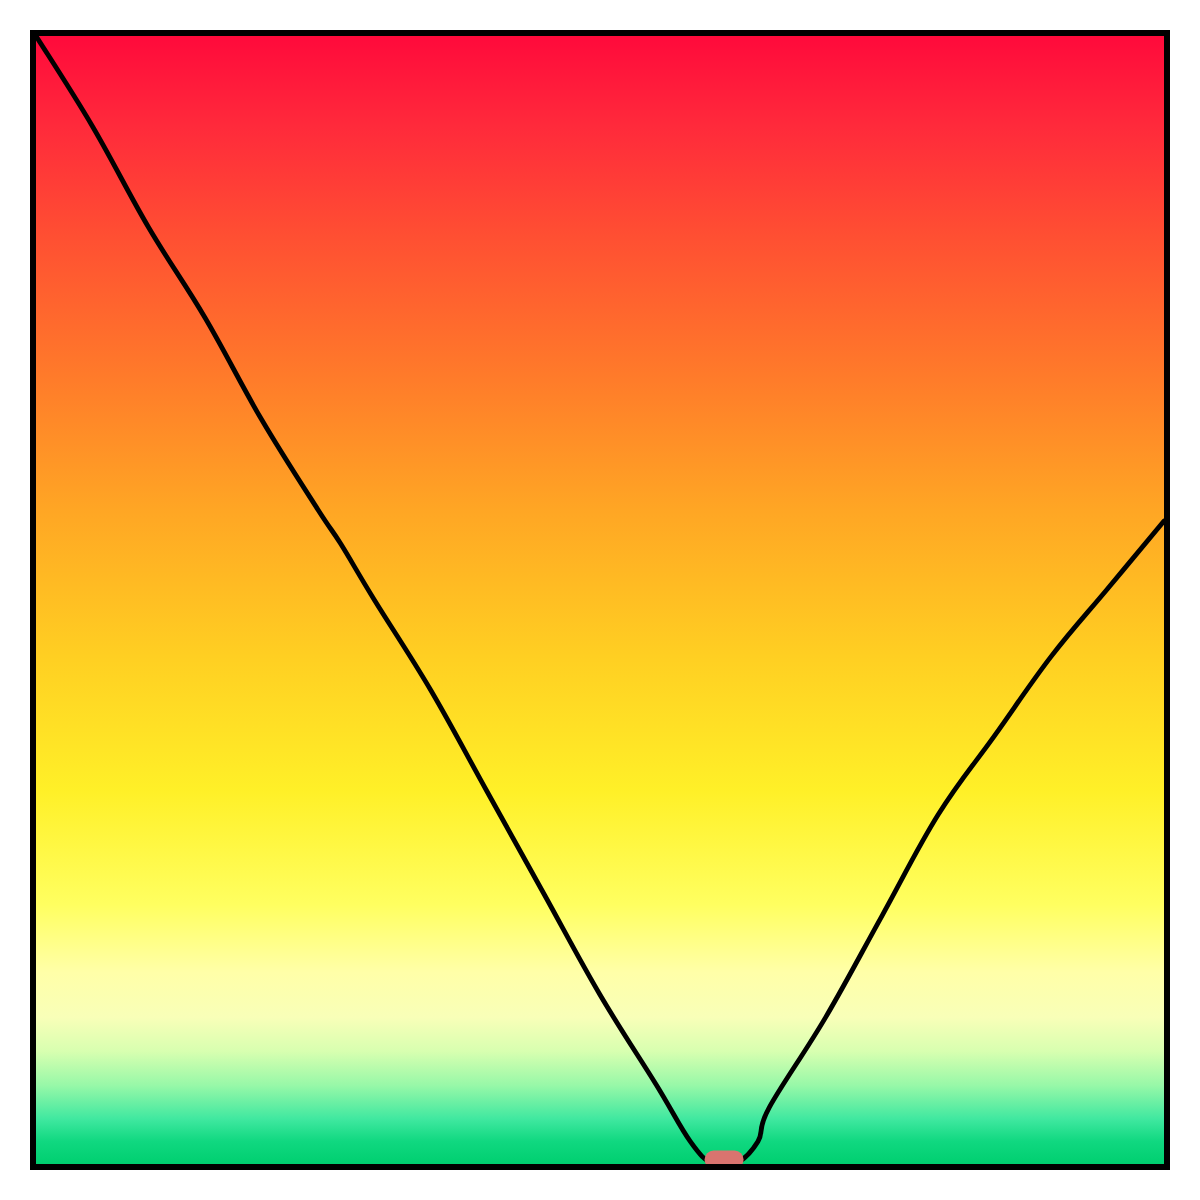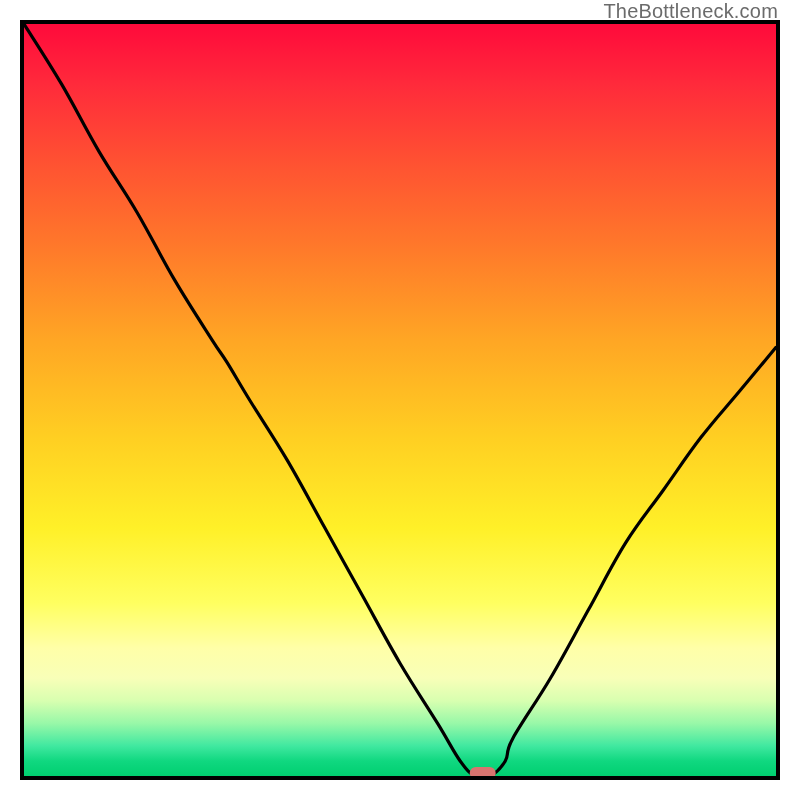--- a/index.html
+++ b/index.html
@@ -61,21 +61,20 @@
     font-size: 20px;
     color: #6b6b6b;
     letter-spacing: 0.2px;
     user-select: none;
   }
 </style>
 </head>
 <body>
 
 <div class="stage">
-  <div class="watermark">TheBottleneck.com</div>
 
   <div class="plot-area">
     <div class="gradient-bg"></div>
 
     <svg class="curve" viewBox="0 0 752 752" preserveAspectRatio="none">
 
       <path id="curvePath" d="M 0.00 0.00 C 6.89 11.03, 23.81 36.72, 37.60 60.16 C 51.39 83.60, 61.41 104.40, 75.20 127.84 C 88.99 151.28, 99.01 164.56, 112.80 188.00 C 126.59 211.44, 136.61 232.24, 150.40 255.68 C 164.19 279.12, 178.35 300.67, 188.00 315.84 C 197.65 331.01, 196.15 327.37, 203.04 338.40 C 209.93 349.43, 214.57 358.08, 225.60 376.00 C 236.63 393.92, 249.41 412.72, 263.20 436.16 C 276.99 459.60, 287.01 479.02, 300.80 503.84 C 314.59 528.66, 324.61 546.70, 338.40 571.52 C 352.19 596.34, 362.21 615.76, 376.00 639.20 C 389.79 662.64, 402.57 681.44, 413.60 699.36 C 424.63 717.28, 429.27 727.31, 436.16 736.96 C 443.05 746.61, 445.69 749.24, 451.20 752.00 C 456.71 754.76, 460.73 754.76, 466.24 752.00 C 471.75 749.24, 477.14 743.85, 481.28 736.96 C 485.42 730.07, 480.53 729.57, 488.80 714.40 C 497.07 699.23, 512.61 677.68, 526.40 654.24 C 540.19 630.80, 550.21 611.38, 564.00 586.56 C 577.79 561.74, 587.81 540.94, 601.60 518.88 C 615.39 496.82, 625.41 485.54, 639.20 466.24 C 652.99 446.94, 663.01 431.52, 676.80 413.60 C 690.59 395.68, 700.61 385.02, 714.40 368.48 C 728.19 351.94, 745.11 331.63, 752.00 323.36" fill="none" stroke="#000" stroke-width="3.2" stroke-linejoin="round" stroke-linecap="round"></path>
 
       <rect id="valleyMarker" x="445.72" y="743.00" width="26" height="12" rx="6" ry="6" fill="#d9746f" stroke="none"></rect>
     </svg>

